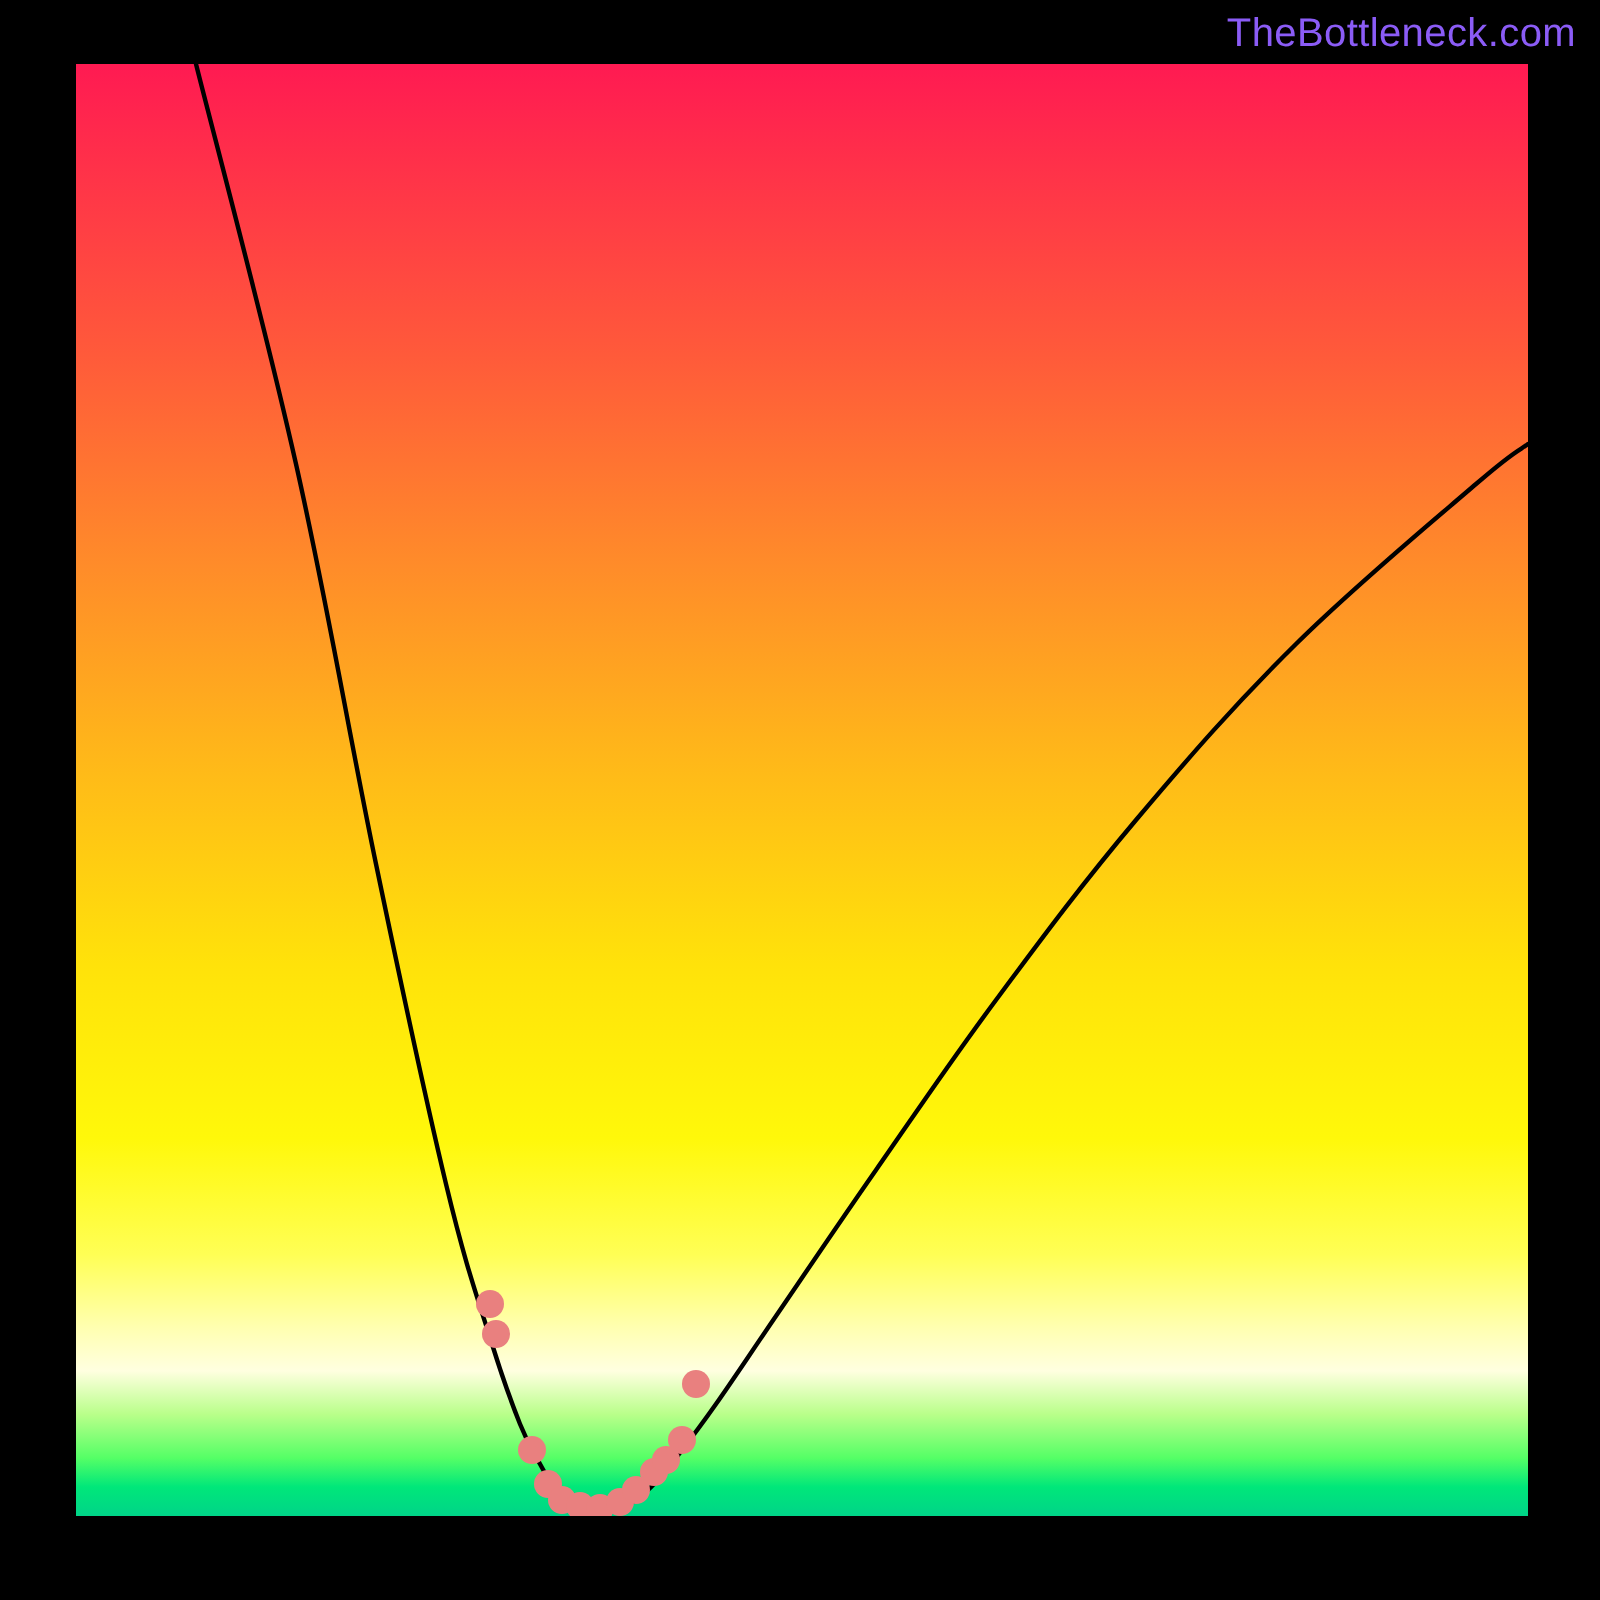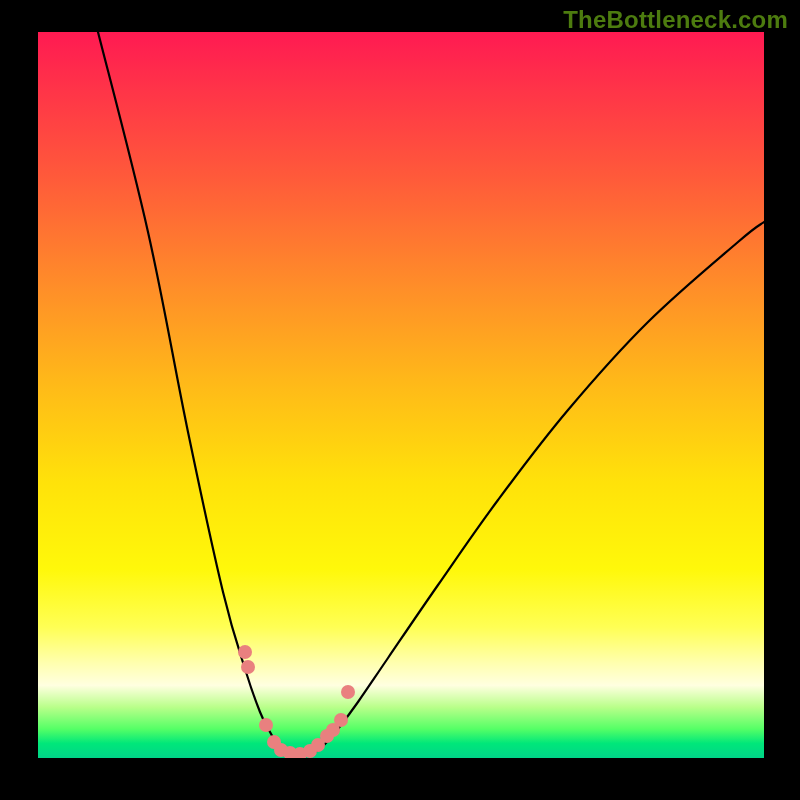--- a/index.html
+++ b/index.html
@@ -55,23 +55,23 @@
     position: absolute;
     left: 0;
     top: 0;
     width: 100%;
     height: 100%;
   }
   .watermark {
     position: absolute;
     top: 6px;
     right: 12px;
-    color: #4d7c0f;
-    font-size: 24px;
-    font-weight: 700;
+    color: #8b5cf6;
+    font-size: 20px;
+    font-weight: 400;
     letter-spacing: 0.2px;
   }
 </style>
 </head>
 <body>
 
 <div class="frame">
   <div class="plot-area">
     <div class="gradient-bg"></div>
     <svg class="curve-svg" viewBox="0 0 726 726" preserveAspectRatio="none">

